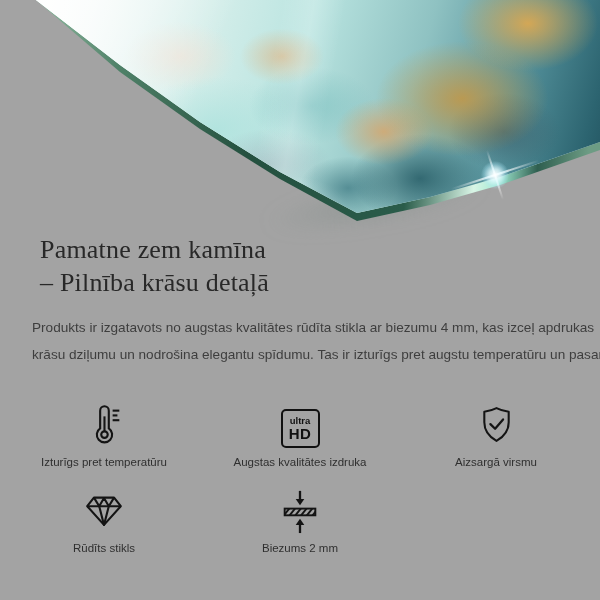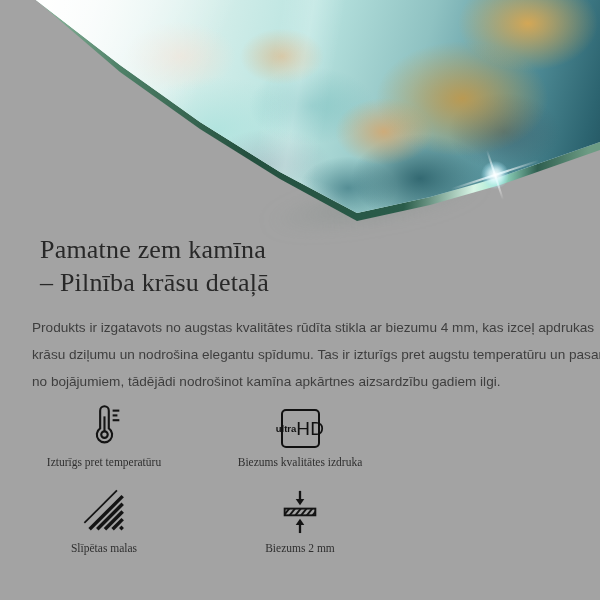--- a/index.html
+++ b/index.html
@@ -51,27 +51,27 @@
   .desc{position:absolute;left:32px;top:314px;width:540px;
     font-size:13.6px;line-height:27px;color:#3e3e3e;}
   .desc div{white-space:nowrap;}
 
   
   .features{position:absolute;left:6px;top:400px;width:588px;}
   .feat-row{display:flex;}
   .feat-row + .feat-row{margin-top:16px;}
   .feat{width:196px;display:flex;flex-direction:column;align-items:center;}
   .icon-box{height:48px;display:flex;align-items:flex-end;justify-content:center;}
-  .feat-label{margin-top:7px;font-size:11.5px;line-height:15px;color:#2f2f2f;font-family:Liberation Serif, serif;}
+  .feat-label{margin-top:7px;font-size:11.5px;line-height:15px;color:#2f2f2f;}
   .icon{stroke:#141414;fill:none;stroke-width:2.2;}
   .uhd{width:35px;height:35px;border:2.6px solid #111;border-radius:5px;
-    display:flex;flex-direction:row;align-items:center;justify-content:center;
+    display:flex;flex-direction:column;align-items:center;justify-content:center;
     color:#111;font-weight:bold;}
   .uhd .t{font-size:9.5px;line-height:10px;}
-  .uhd .b{font-size:19px;line-height:15px;font-weight:400;letter-spacing:0.3px;}
+  .uhd .b{font-size:15px;line-height:15px;font-weight:700;letter-spacing:0.3px;}
 </style>
 </head>
 <body>
 
 <div class="page">
 
   <div class="hero">
     <div class="panel-shadow"></div>
     <div class="glass-edge"></div>
     <div class="glass-art"></div>
@@ -83,21 +83,20 @@
   </div>
 
   <h1 class="title">
     <span>Pamatne zem kamīna</span>
     <span>– Pilnība krāsu detaļā</span>
   </h1>
 
   <div class="desc">
     <div>Produkts ir izgatavots no augstas kvalitātes rūdīta stikla ar biezumu 4 mm, kas izceļ apdrukas</div>
     <div>krāsu dziļumu un nodrošina elegantu spīdumu. Tas ir izturīgs pret augstu temperatūru un pasargā</div>
-    <div>no bojājumiem, tādējādi nodrošinot kamīna apkārtnes aizsardzību gadiem ilgi.</div>
   </div>
 
   <div class="features">
     <div class="feat-row">
 
       <div class="feat">
         <div class="icon-box">
           <svg class="icon" width="46" height="46" viewBox="0 0 48 48">
             <path d="M20 9 a4.5 4.5 0 0 1 9 0 V27.5 a8 8 0 1 1 -9 0 Z"></path>
             <line x1="24.5" y1="15" x2="24.5" y2="30.5"></line>
@@ -110,41 +109,48 @@
         <span class="feat-label">Izturīgs pret temperatūru</span>
       </div>
 
       <div class="feat">
         <div class="icon-box">
           <div class="uhd">
             <span class="t">ultra</span>
             <span class="b">HD</span>
           </div>
         </div>
-        <span class="feat-label">Biezums kvalitātes izdruka</span>
+        <span class="feat-label">Augstas kvalitātes izdruka</span>
       </div>
 
+      <div class="feat">
+        <div class="icon-box">
+          <svg class="icon" width="45" height="45" viewBox="0 0 48 48" style="stroke-linejoin:round;stroke-linecap:round">
+            <path d="M24 5.5 C27.5 7.3 32.5 8.8 37 9.3 L37 20.5 C37 30 31.5 36.2 24 40.5 C16.5 36.2 11 30 11 20.5 L11 9.3 C15.5 8.8 20.5 7.3 24 5.5 Z"></path>
+            <path d="M17.5 22.5 L22.5 27.5 L31 17.5" stroke-width="2.4"></path>
+          </svg>
+        </div>
+        <span class="feat-label">Aizsargā virsmu</span>
+      </div>
 
     </div>
     <div class="feat-row">
 
-
       <div class="feat">
         <div class="icon-box">
-          <svg class="icon" width="46" height="46" viewBox="0 0 48 48">
-            <path d="M3.5 36.5 L37.5 2.5" stroke-width="1.8"></path>
-            <path d="M9 43 L43.5 8.5" stroke-width="3.6"></path>
-            <path d="M17 43 L43.5 16.5" stroke-width="3.6"></path>
-            <path d="M25 43 L43.5 24.5" stroke-width="3.6"></path>
-            <path d="M33 43 L43.5 32.5" stroke-width="3.6"></path>
-            <path d="M41 43 L43.5 40.5" stroke-width="3.6"></path>
+          <svg class="icon" width="46" height="46" viewBox="0 0 48 48" stroke-width="2" style="stroke-linejoin:round">
+            <path d="M13.5 10 H34.5 L41.5 19 L24 38.5 L6.5 19 Z"></path>
+            <path d="M6.5 19 H41.5"></path>
+            <path d="M13.5 10 L19 19 L24 10.5 L29 19 L34.5 10"></path>
+            <path d="M19 19 L24 38.5 L29 19"></path>
           </svg>
         </div>
-        <span class="feat-label">Slīpētas malas</span>
+        <span class="feat-label">Rūdīts stikls</span>
       </div>
+
 
       <div class="feat">
         <div class="icon-box">
           <svg class="icon" width="46" height="46" viewBox="0 0 48 48">
             <defs>
                 <clipPath id="thk-clip">
                   <rect x="8" y="21.5" width="32" height="7"></rect>
                 </clipPath>
               </defs>
             <line x1="24" y1="3" x2="24" y2="12" stroke-width="2.4"></line>

